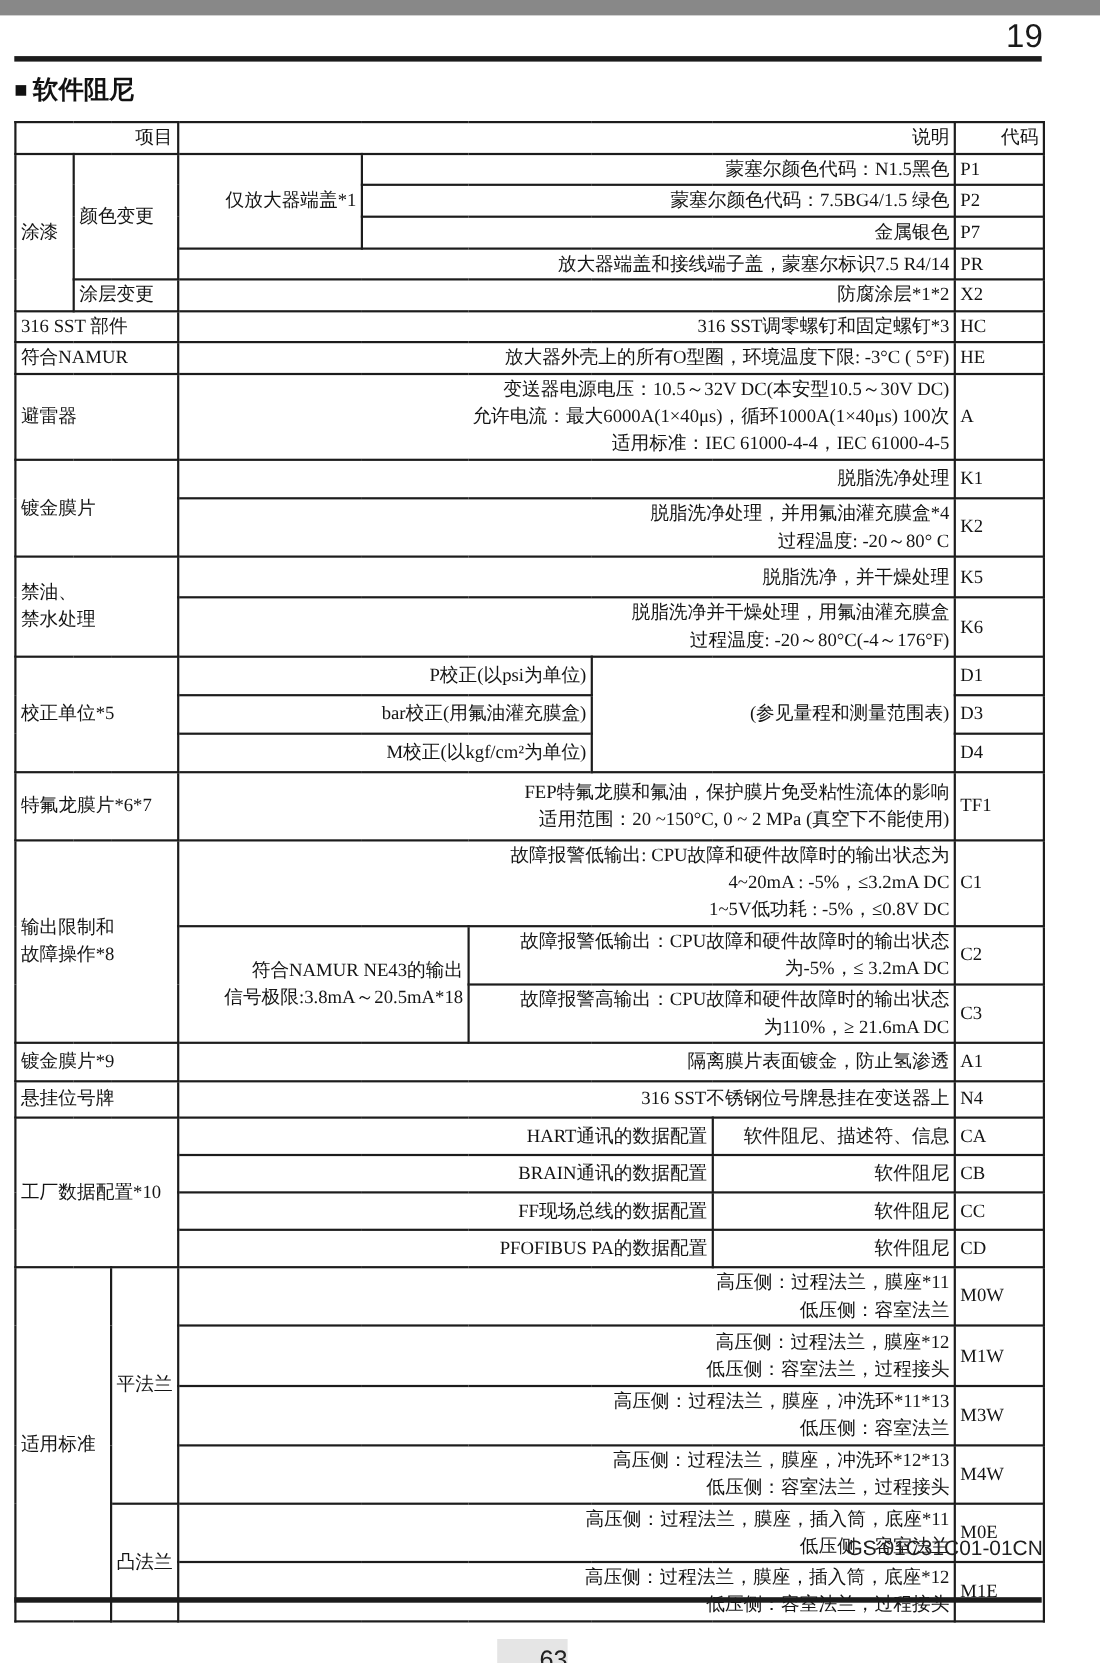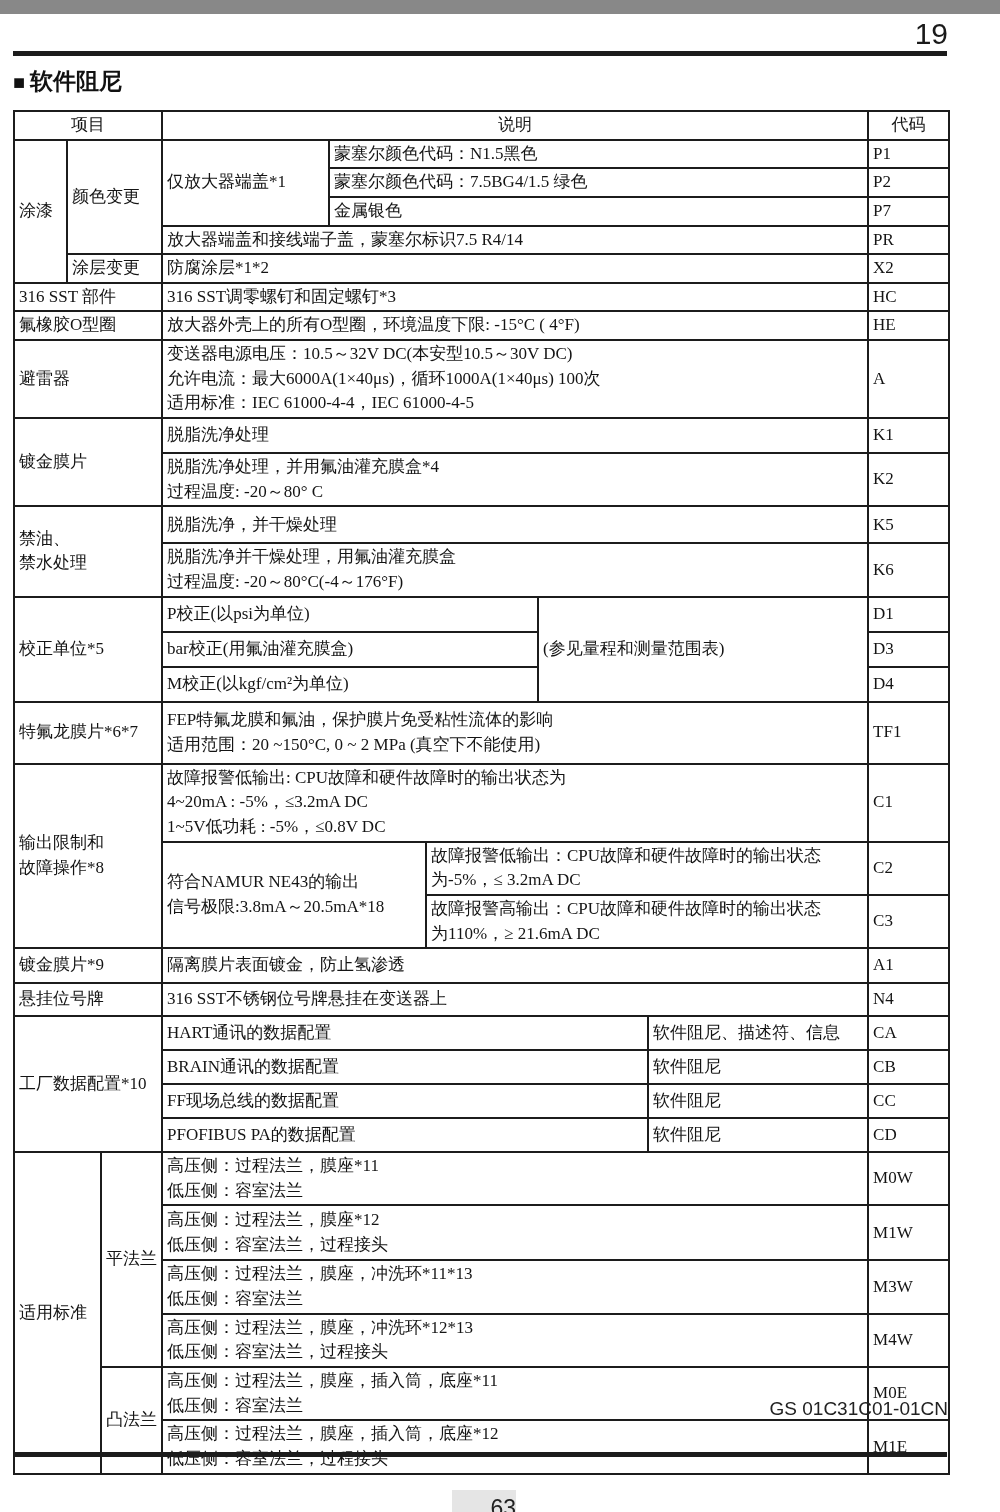--- a/index.html
+++ b/index.html
@@ -39,23 +39,23 @@
     border:2px solid #1c1c1c;
     font-size:17px;
     font-weight:normal;
     line-height:1.45;
     vertical-align:middle;
     padding:1px 4px;
     white-space:pre-line;
     overflow:hidden;
   }
   td.i{text-align:left;padding-left:5px;}
-  td.d{text-align:left;padding-left:8px;}
+  td.d{text-align:right;padding-left:8px;}
   td.c{text-align:left;padding:0;font-size:16.5px;}
-  th.h{text-align:center;}
+  th.h{text-align:right;}
   .doc-code{
     position:absolute;top:1384px;right:52px;
     font-family:"Liberation Sans","DejaVu Sans",sans-serif;
     font-size:19px;color:#222;
   }
   .footer-page{
     position:absolute;top:1476px;left:452px;
     width:64px;height:40px;
     background:#e5e5e5;
     font-family:"Liberation Sans","DejaVu Sans",sans-serif;
@@ -119,22 +119,22 @@
         <td class="d" colspan="5">防腐涂层*1*2</td>
         <td class="c">X2</td>
       </tr>
 
       <tr style="height:27px">
         <td class="i" colspan="3">316 SST 部件</td>
         <td class="d" colspan="5">316 SST调零螺钉和固定螺钉*3</td>
         <td class="c">HC</td>
       </tr>
       <tr style="height:28px">
-        <td class="i" colspan="3">氟橡胶O型圈</td>
-        <td class="d" colspan="5">放大器外壳上的所有O型圈，环境温度下限: -15°C ( 4°F)</td>
+        <td class="i" colspan="3">符合NAMUR</td>
+        <td class="d" colspan="5">放大器外壳上的所有O型圈，环境温度下限: -3°C ( 5°F)</td>
         <td class="c">HE</td>
       </tr>
       <tr style="height:74px">
         <td class="i" colspan="3">避雷器</td>
         <td class="d" colspan="5">变送器电源电压：10.5～32V DC(本安型10.5～30V DC)
 允许电流：最大6000A(1×40μs)，循环1000A(1×40μs) 100次
 适用标准：IEC 61000-4-4，IEC 61000-4-5</td>
         <td class="c">A</td>
       </tr>
 

